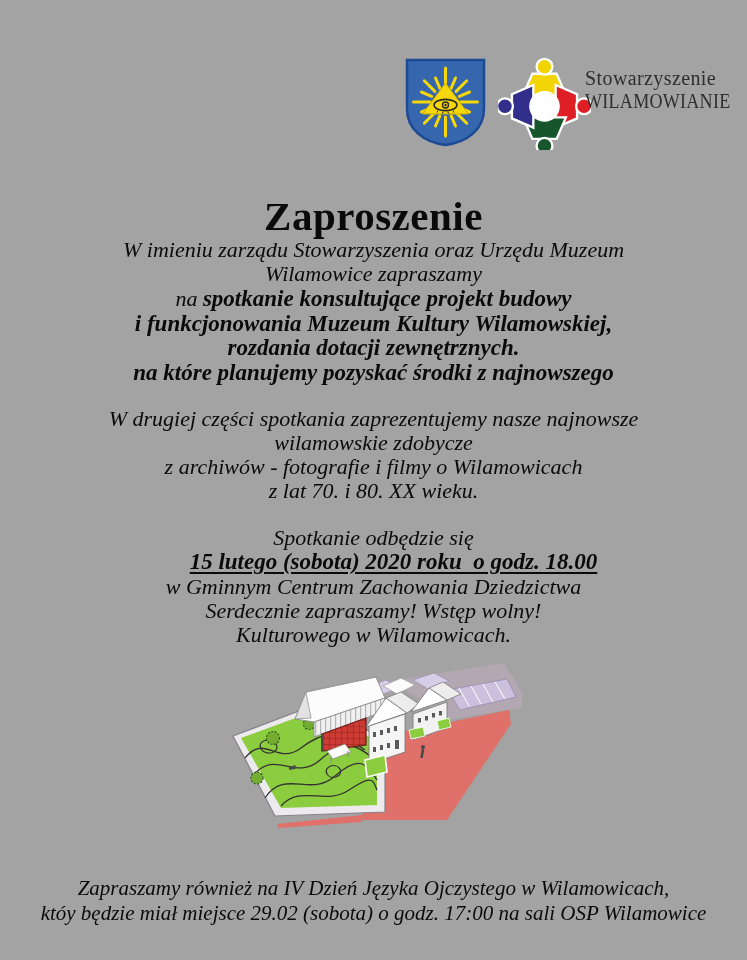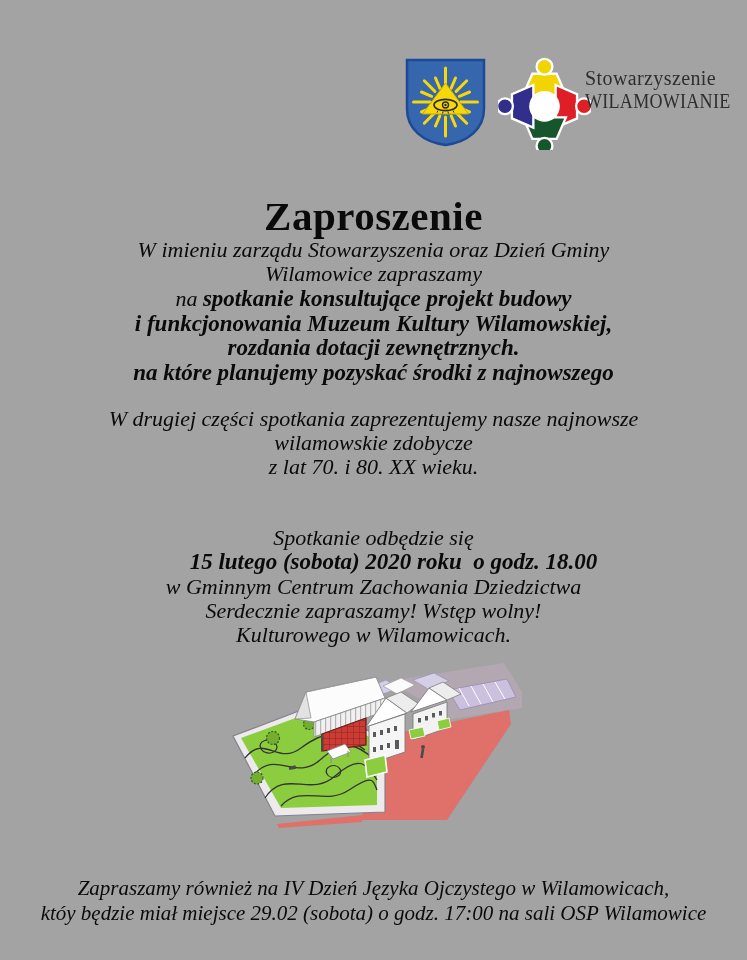--- a/index.html
+++ b/index.html
@@ -9,21 +9,21 @@
     overflow:hidden; margin:0 auto;
   }
   .abs { position:absolute; }
   .center { left:0; right:0; text-align:center; }
   .line { display:block; white-space:pre-wrap; }
 
   .t-title { font-weight:bold; font-size:41px; letter-spacing:0.5px; }
   .t-body  { font-style:italic; font-size:22px; line-height:24px; }
   .t-bold  { font-style:italic; font-weight:bold; font-size:23px; line-height:24.5px; }
   .t-bold .prefix { font-weight:normal; font-size:22px; }
-  .t-date  { text-decoration-thickness:2px; text-underline-offset:3px;padding-left:40px; }
+  .t-date  { text-decoration:underline; text-decoration-thickness:2px; text-underline-offset:3px;padding-left:40px; }
   .t-footer{ font-style:italic; font-size:21px; line-height:25px; }
 
   .assoc-text { line-height:1; color:#2e2e2e; }
   .assoc-name1 { font-size:20px; letter-spacing:0.4px; }
   .assoc-name2 { font-size:21.5px; letter-spacing:0.3px; margin-top:3px;
                  transform:scaleX(0.84); transform-origin:left center; }
 </style>
 </head>
 <body>
 
@@ -88,34 +88,35 @@
   </div>
 
   <div class="abs assoc-text" style="left:585px; top:68px;">
     <div class="assoc-name1">Stowarzyszenie</div>
     <div class="assoc-name2">WILAMOWIANIE</div>
   </div>
 
   <div class="abs center t-title" style="top:192px;">Zaproszenie</div>
 
   <div class="abs center t-body" style="top:238px;">
-    <span class="line">W imieniu zarządu Stowarzyszenia oraz Dzień Gminy</span>
+    <span class="line">W imieniu zarządu Stowarzyszenia oraz Urzędu Muzeum</span>
     <span class="line">Wilamowice zapraszamy</span>
   </div>
 
   <div class="abs center t-bold" style="top:287px;">
     <span class="line"><span class="prefix">na </span><span>spotkanie konsultujące projekt budowy</span></span>
     <span class="line">i funkcjonowania Muzeum Kultury Wilamowskiej,</span>
     <span class="line">rozdania dotacji zewnętrznych.</span>
     <span class="line">na które planujemy pozyskać środki z najnowszego</span>
   </div>
 
   <div class="abs center t-body" style="top:407px;">
     <span class="line">W drugiej części spotkania zaprezentujemy nasze najnowsze</span>
     <span class="line">wilamowskie zdobycze</span>
+    <span class="line">z archiwów - fotografie i filmy o Wilamowicach</span>
     <span class="line">z lat 70. i 80. XX wieku.</span>
   </div>
 
   <div class="abs center" style="top:526px;">
     <span class="line t-body">Spotkanie odbędzie się</span>
     <span class="line t-bold t-date">15 lutego (sobota) 2020 roku  o godz. 18.00</span>
     <span class="line t-body">w Gminnym Centrum Zachowania Dziedzictwa</span>
     <span class="line t-body">Serdecznie zapraszamy! Wstęp wolny!</span>
     <span class="line t-body">Kulturowego w Wilamowicach.</span>
   </div>

